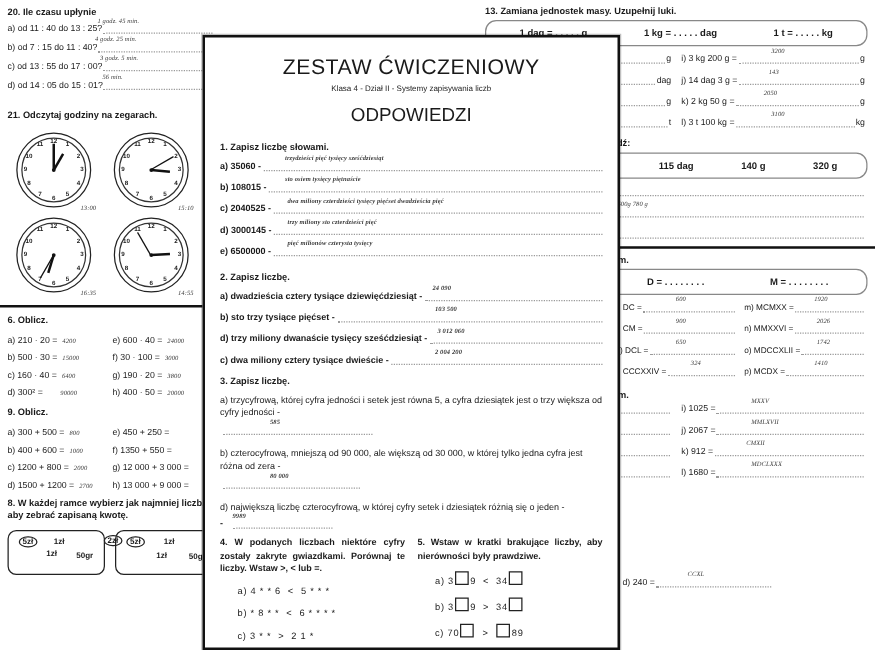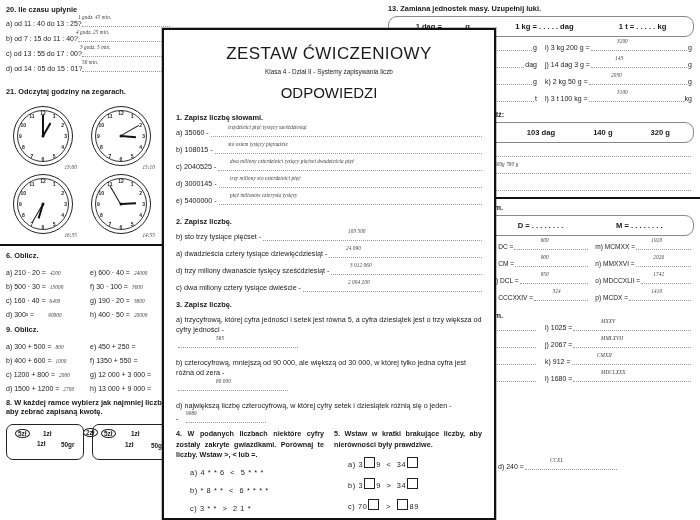--- a/index.html
+++ b/index.html
@@ -51,21 +51,21 @@
   #panel{
     position:absolute;left:162px;top:28px;width:334px;height:492px;
     background:#ffffff;border:2.5px solid #111;box-sizing:border-box;
     box-shadow:0 0 0 1px rgba(0,0,0,.25);
     overflow:hidden;
   }
   .ptitle{text-align:center;font-size:17px;letter-spacing:.4px;margin:14px 0 0 0;font-weight:400;}
   .psub{text-align:center;font-size:6.4px;margin-top:4px;color:#222;}
   .pans{text-align:center;font-size:15px;margin:9px 0 12px 0;font-weight:400;}
   .q{font-size:7.4px;font-weight:bold;padding:0 12px;margin-bottom:6px;}
-  .qrow{display:flex;font-size:7.2px;padding:0 12px;margin-bottom:8px;position:relative;}
+  .qrow{display:flex;font-size:7.2px;padding:0 12px;margin-bottom:8px;position:relative;font-weight:bold;}
   .qrow .qlbl{white-space:nowrap;}
   .qdots{border-bottom:1px dotted #9a9a9a;flex:1;height:8px;margin-left:2px;}
   .inlineans{position:absolute;top:-4px;white-space:nowrap;}
   .qtext{font-size:7.2px;padding:0 12px;margin-bottom:3px;line-height:1.45;}
   .q34{display:flex;gap:10px;padding:0 12px;margin-top:6px;}
   .col{flex:1;}
   .colhead{font-size:7.2px;font-weight:bold;line-height:1.45;text-align:justify;margin-bottom:7px;}
   .cmpline{font-size:7.4px;margin:0 0 9px 14px;letter-spacing:.6px;}
   .cmpline .op{display:inline-block;width:16px;text-align:center;}
   .box{display:inline-block;width:9px;height:9px;border:1px solid #222;vertical-align:-1px;margin:0 1px;}
@@ -292,21 +292,21 @@
         <span>l) 3 t 100 kg =</span>
         <span class="rline"></span>
         <span>kg</span>
       </div>
   </div>
 
   <div class="rhead" style="padding-top:2px">14. Wśród podanych mas znajdź:</div>
   <div class="pill">
     <span>600 g</span>
     <span>250 g</span>
-    <span>103 dag</span>
+    <span>115 dag</span>
     <span>140 g</span>
     <span>320 g</span>
   </div>
   <div style="padding:0 8px;font-size:7px;">
     <div class="ritem" style="margin-bottom:9px">
         <span>a) masy większe niż 1 kg:</span>
         <span class="rline"></span>
       </div>
     <div class="ritem" style="margin-bottom:9px">
         <span class="hand" style="position:absolute;left:104px;top:-5px">600g   780 g</span>
@@ -464,33 +464,33 @@
     <span class="qlbl">c) 2040525 -</span>
       <span class="qdots"></span>
   </div>
   <div class="qrow">
     <span class="inlineans hand" style="left:66px">trzy miliony sto czterdzieści pięć</span>
     <span class="qlbl">d) 3000145 -</span>
       <span class="qdots"></span>
   </div>
   <div class="qrow">
     <span class="inlineans hand" style="left:66px">pięć milionów czterysta tysięcy</span>
-    <span class="qlbl">e) 5400000 -</span>
+    <span class="qlbl">e) 6500000 -</span>
       <span class="qdots"></span>
   </div>
 
   <div class="q" style="margin-top:12px">2. Zapisz liczbę.</div>
+  <div class="qrow">
+    <span class="inlineans hand" style="left:182px">24 090</span>
+    <span class="qlbl">a) dwadzieścia cztery tysiące dziewięćdziesiąt -</span>
+      <span class="qdots"></span>
+  </div>
   <div class="qrow">
     <span class="inlineans hand" style="left:184px">103 500</span>
     <span class="qlbl">b) sto trzy tysiące pięćset -</span>
-      <span class="qdots"></span>
-  </div>
-  <div class="qrow">
-    <span class="inlineans hand" style="left:182px">24 090</span>
-    <span class="qlbl">a) dwadzieścia cztery tysiące dziewięćdziesiąt -</span>
       <span class="qdots"></span>
   </div>
   <div class="qrow">
     <span class="inlineans hand" style="left:186px">3 012 060</span>
     <span class="qlbl">d) trzy miliony dwanaście tysięcy sześćdziesiąt -</span>
       <span class="qdots"></span>
   </div>
   <div class="qrow">
     <span class="inlineans hand" style="left:184px">2 004 200</span>
     <span class="qlbl">c) dwa miliony cztery tysiące dwieście -</span>

